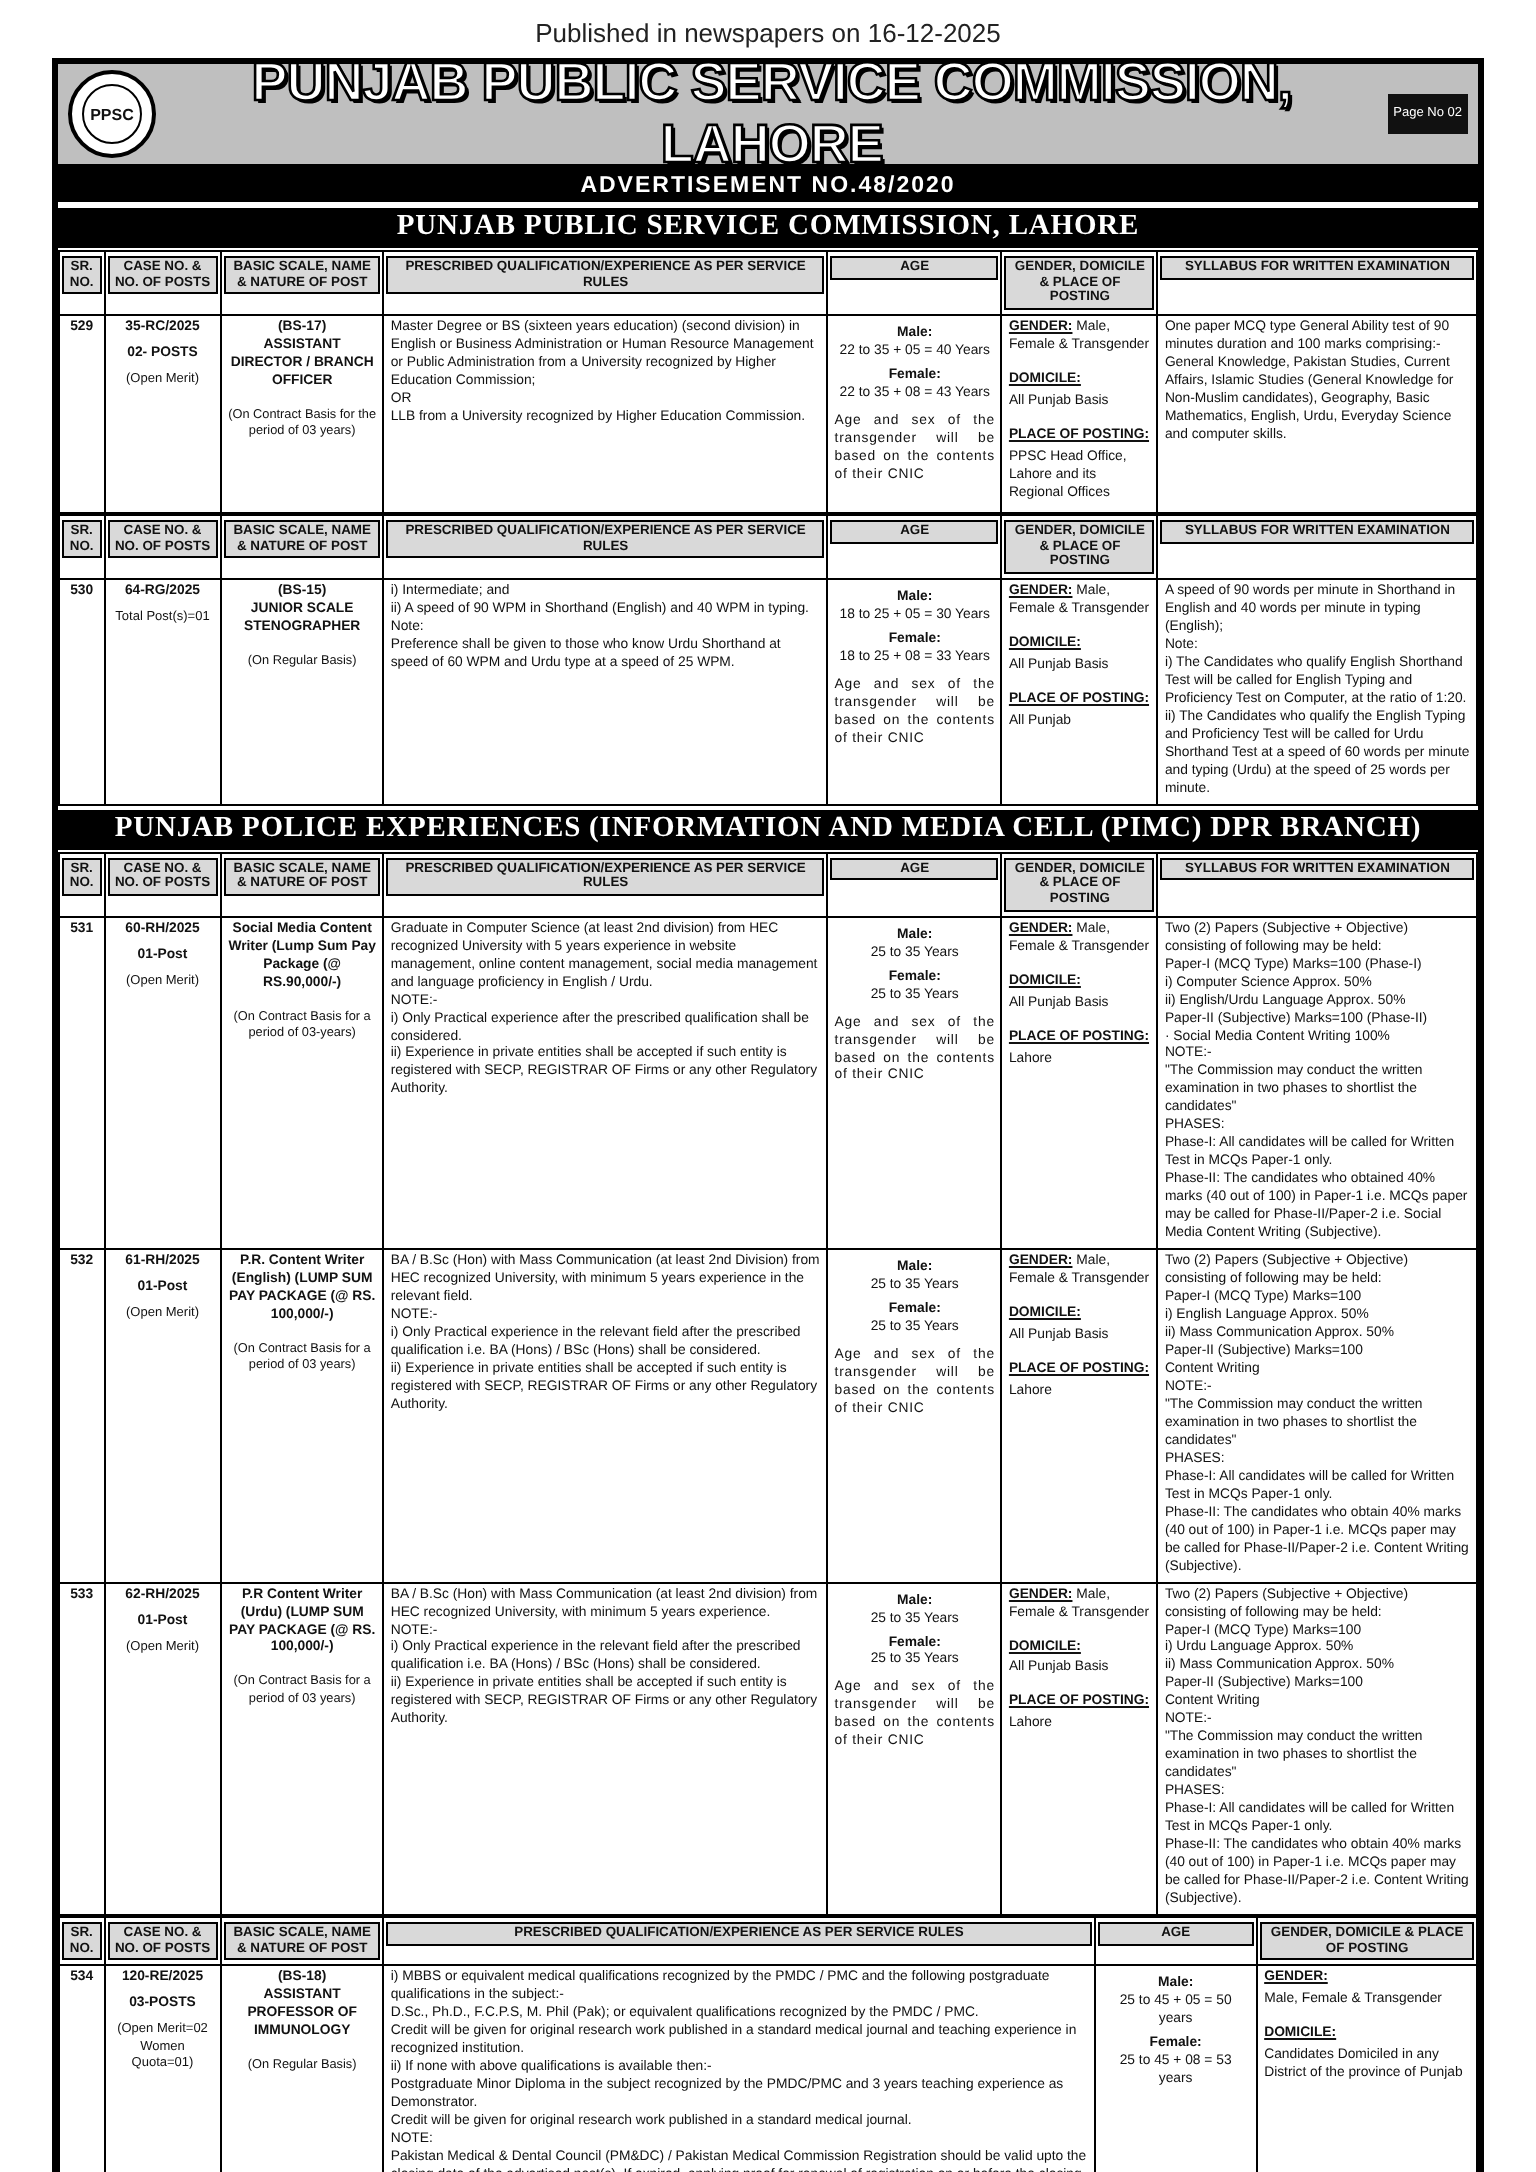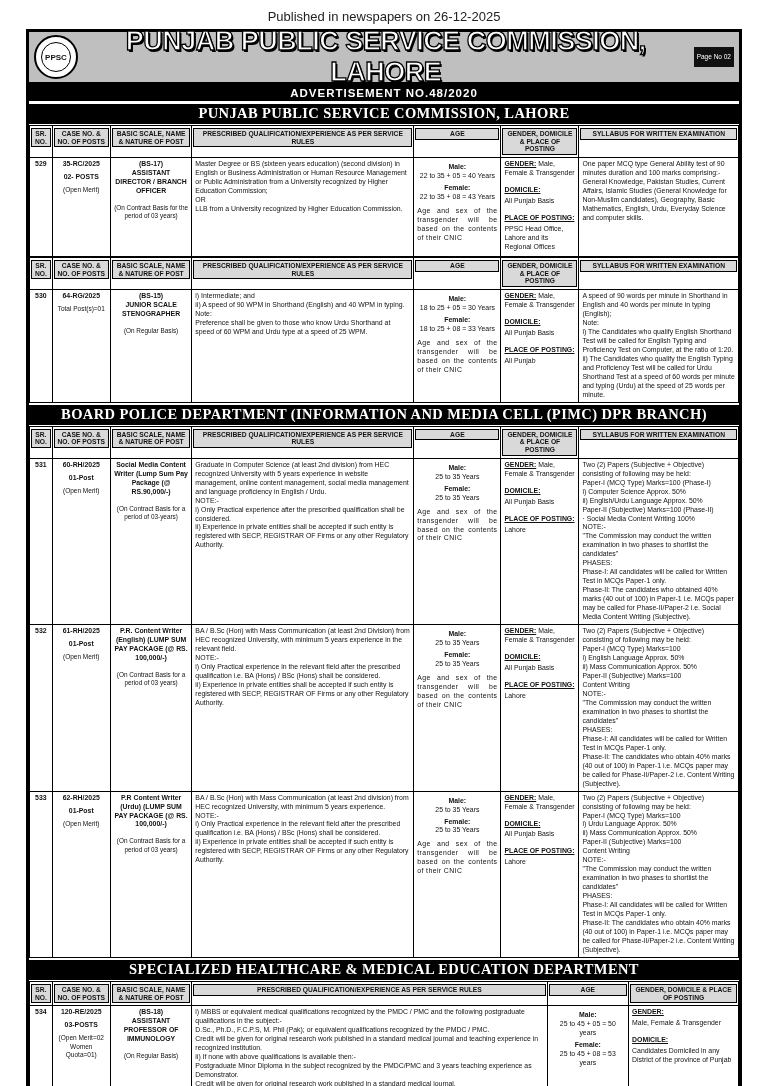--- a/index.html
+++ b/index.html
@@ -37,21 +37,21 @@
   .age-cell .lab{font-weight:bold;margin-top:3px;}
   .trans-note{margin-top:5px;text-align:justify;letter-spacing:0.4px;}
   .gd-cell div{margin-bottom:2px;}
   .gd-gap{height:4px;}
   .r529 td{height:66px;} .r530 td{height:74px;} .r531 td{height:112px;}
   .r532 td{height:104px;} .r533 td{height:106px;} .r534 td{height:116px;}
 </style>
 </head>
 <body>
 
-<div class="published">Published in newspapers on 26-12-2025</div>
+<div class="published">Published in newspapers on 16-12-2025</div>
 
 <div class="ad">
 
   <div class="masthead">
     <div class="logo">
       <div class="logo-inner">PPSC</div>
     </div>
     <div class="mast-title">PUNJAB PUBLIC SERVICE COMMISSION, LAHORE</div>
     <div class="pageno">Page No 02</div>
   </div>
@@ -195,21 +195,21 @@
         <div>All Punjab</div>
       </td>
       <td class="pre">A speed of 90 words per minute in Shorthand in English and 40 words per minute in typing (English);
 Note:
 i) The Candidates who qualify English Shorthand Test will be called for English Typing and Proficiency Test on Computer, at the ratio of 1:20.
 ii) The Candidates who qualify the English Typing and Proficiency Test will be called for Urdu Shorthand Test at a speed of 60 words per minute and typing (Urdu) at the speed of 25 words per minute.</td>
     </tr>
   </tbody>
     </table>
 
-  <div class="section-bar">BOARD POLICE DEPARTMENT (INFORMATION AND MEDIA CELL (PIMC) DPR BRANCH)</div>
+  <div class="section-bar">PUNJAB POLICE EXPERIENCES (INFORMATION AND MEDIA CELL (PIMC) DPR BRANCH)</div>
   <table>
     <colgroup>
         <col style="width:3.2%">
         <col style="width:8.2%">
         <col style="width:11.5%">
         <col style="width:31.3%">
         <col style="width:12.3%">
         <col style="width:11%">
         <col style="width:22.5%">
       </colgroup>
@@ -362,21 +362,20 @@
 Content Writing
 NOTE:-
 "The Commission may conduct the written examination in two phases to shortlist the candidates"
 PHASES:
 Phase-I: All candidates will be called for Written Test in MCQs Paper-1 only.
 Phase-II: The candidates who obtain 40% marks (40 out of 100) in Paper-1 i.e. MCQs paper may be called for Phase-II/Paper-2 i.e. Content Writing (Subjective).</td>
     </tr>
   </tbody>
     </table>
 
-  <div class="section-bar">SPECIALIZED HEALTHCARE &amp; MEDICAL EDUCATION DEPARTMENT</div>
   <table>
     <colgroup>
         <col style="width:3.2%">
         <col style="width:8.2%">
         <col style="width:11.5%">
         <col style="width:50.1%">
         <col style="width:11.5%">
         <col style="width:15.5%">
       </colgroup>
     <tbody>

